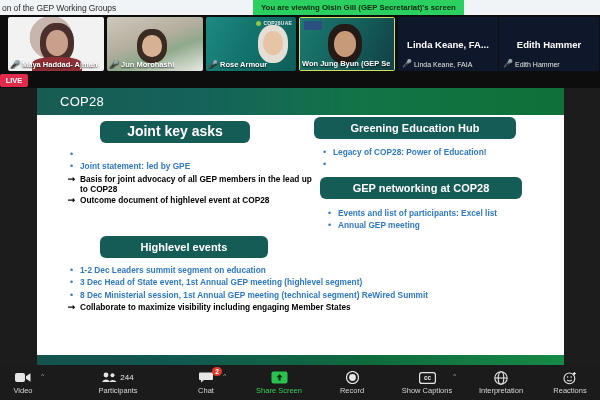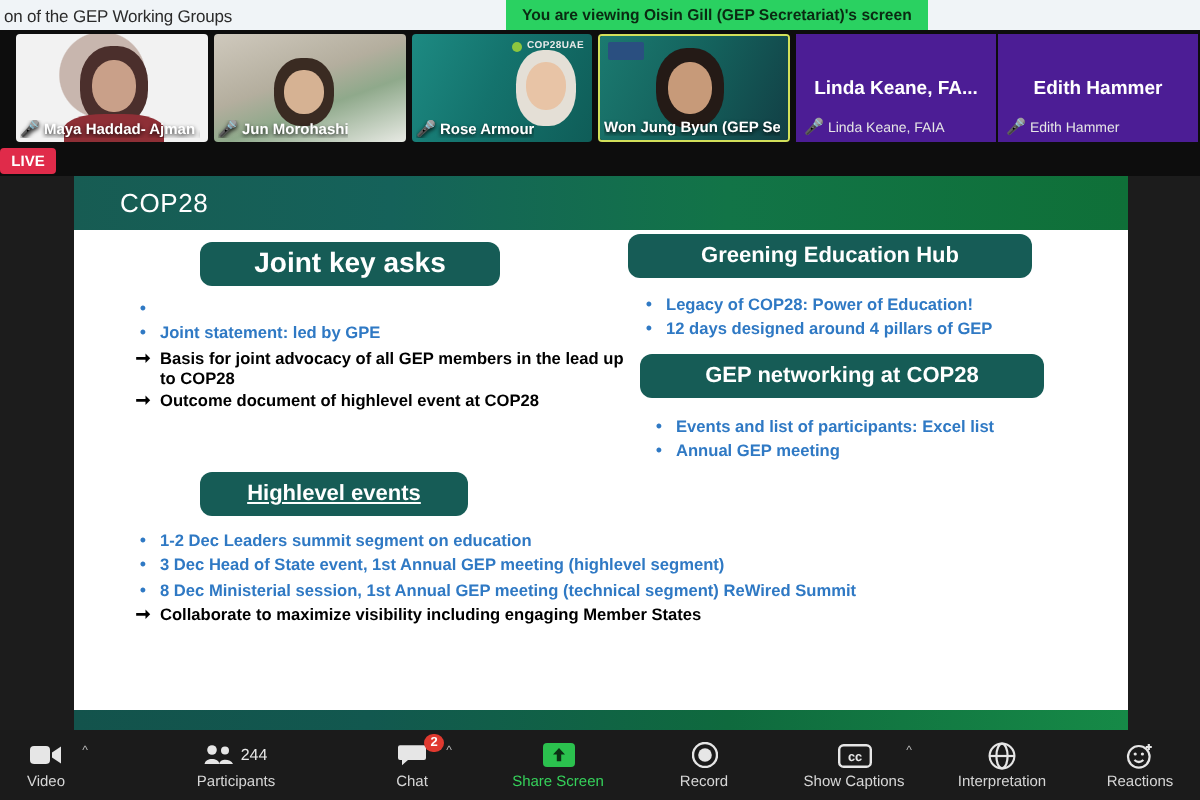--- a/index.html
+++ b/index.html
@@ -79,21 +79,21 @@
     color: #fff; font-size: 7.5px; font-weight: bold;
     display: flex; align-items: center; gap: 2px;
     text-shadow: 0 1px 2px rgba(0,0,0,.85);
     white-space: nowrap; overflow: hidden;
   }
   .mic-muted {
     color: #f05050; font-size: 8px; line-height: 1;
   }
   .name-tile {
     position: absolute; top: 2px; height: 54px; width: 100px;
-    background: #4c1d95; display: flex; flex-direction: column;
+    background: #0f172a; display: flex; flex-direction: column;
     align-items: center; justify-content: center;
   }
   .name-tile.n1 { left: 398px; }
   .name-tile.n2 { left: 499px; }
   .nt-main { color: #ffffff; font-size: 9.5px; font-weight: bold; white-space: nowrap; }
   .nt-sub {
     position: absolute; bottom: 3px; left: 4px; color: #e6e6e6; font-size: 7px;
     display: flex; align-items: center; gap: 2px; white-space: nowrap;
   }
 
@@ -137,21 +137,21 @@
   .bmark { flex: 0 0 auto; font-size: 8px; line-height: 1.25; width: 9px; text-align: center; }
   .bmark.dot { color: #2f79c4; font-size: 9px; }
   .bmark.arrow { color: #000; font-size: 9px; font-weight: bold; }
   .btext { font-size: 8.3px; font-weight: bold; line-height: 1.25; }
   .btext.blue { color: #2f79c4; }
   .btext.black { color: #000000; }
 
   
   .blk-jka-pill { position: absolute; left: 63px; top: 6px; width: 150px; height: 22px; font-size: 14px; }
   .blk-jka-list { position: absolute; left: 30px; top: 34px; width: 245px; }
-  .blk-hl-pill  { position: absolute; left: 63px; top: 121px; width: 134px; height: 22px; font-size: 11px; text-decoration: underline; }
+  .blk-hl-pill  { position: absolute; left: 63px; top: 121px; width: 168px; height: 22px; font-size: 11px; }
   .blk-hl-list  { position: absolute; left: 30px; top: 150px; width: 470px; }
   .blk-geh-pill { position: absolute; left: 277px; top: 2px; width: 202px; height: 22px; font-size: 11px; }
   .blk-geh-list { position: absolute; left: 283px; top: 32px; width: 225px; }
   .blk-gep-pill { position: absolute; left: 283px; top: 62px; width: 202px; height: 22px; font-size: 11px; }
   .blk-gep-list { position: absolute; left: 288px; top: 93px; width: 225px; }
 
   
   .toolbar {
     position: absolute; left: 0; bottom: 0; width: 600px; height: 35px;
     background: #1b1b1b; display: flex; align-items: center;
@@ -295,21 +295,20 @@
       </div>
 
       <div class="pill blk-geh-pill">Greening Education Hub</div>
       <div class="bullets blk-geh-list">
         <div class="brow">
           <span class="bmark dot">•</span>
           <span class="btext blue">Legacy of COP28: Power of Education!</span>
         </div>
         <div class="brow">
           <span class="bmark dot">•</span>
-          <span class="btext blue">12 days designed around 4 pillars of GEP</span>
         </div>
       </div>
 
       <div class="pill blk-gep-pill">GEP networking at COP28</div>
       <div class="bullets blk-gep-list">
         <div class="brow">
           <span class="bmark dot">•</span>
           <span class="btext blue">Events and list of participants: Excel list</span>
         </div>
         <div class="brow">

